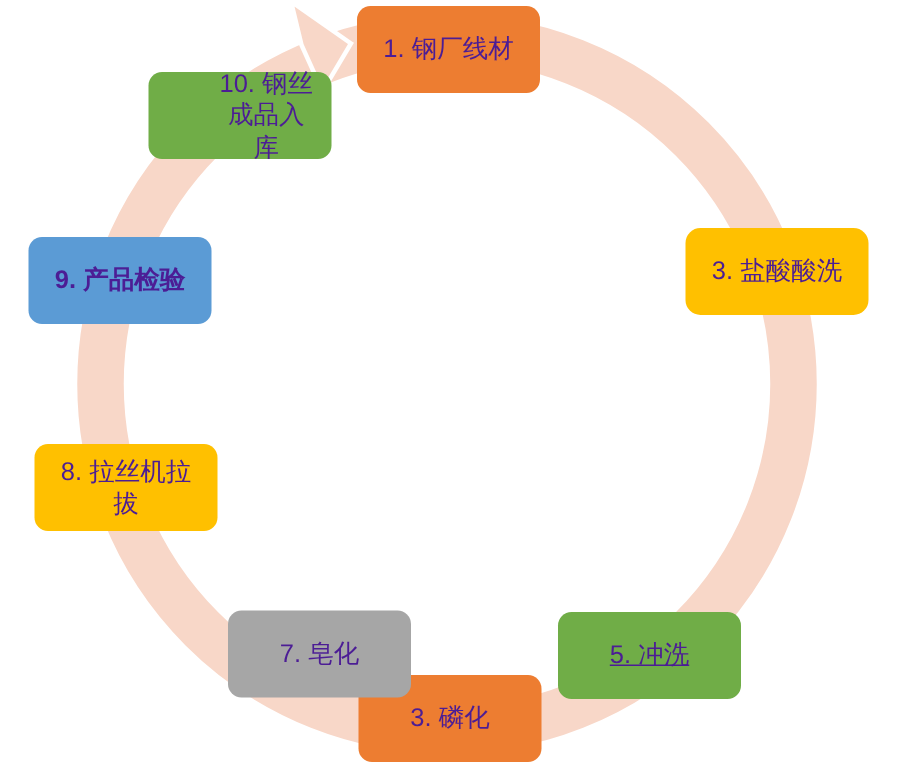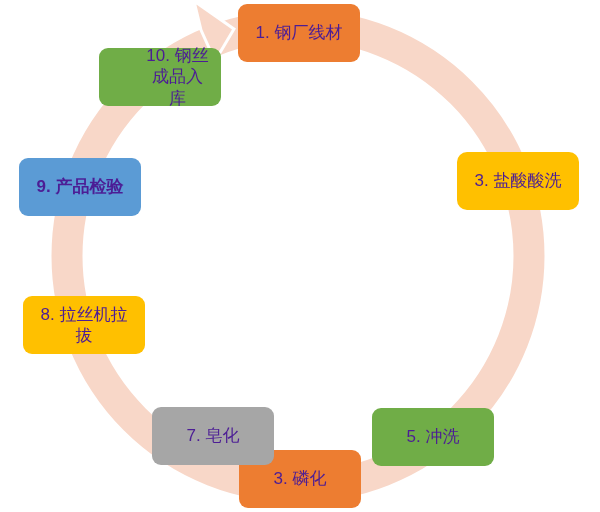--- a/index.html
+++ b/index.html
@@ -56,21 +56,21 @@
     <circle cx="298" cy="256" r="231" fill="none" stroke-width="31" stroke="#F8D7C8"></circle>
     <polygon points="234,29 194,1 201,30 215,61" stroke="#ffffff" stroke-width="3" fill="#F8D7C8"></polygon>
   </svg>
 
   <div class="step s0" style="background-color: rgb(237, 125, 49);">
     <span>1. 钢厂线材</span>
   </div>
   <div class="step s2" style="background-color: rgb(255, 192, 0);">
     <span>3. 盐酸酸洗</span>
   </div>
-  <div class="step s4" style="background-color: rgb(112, 173, 71);">
+  <div class="step s4" style="background-color: rgb(112, 173, 71); text-decoration: underline;">
     <span>5. 冲洗</span>
   </div>
   <div class="step s5" style="background-color: rgb(237, 125, 49);">
     <span>3. 磷化</span>
   </div>
   <div class="step s6" style="background-color: rgb(166, 166, 166);">
     <span>7. 皂化</span>
   </div>
   <div class="step s7" style="background-color: rgb(255, 192, 0);">
     <span>8. 拉丝机拉拔</span>

